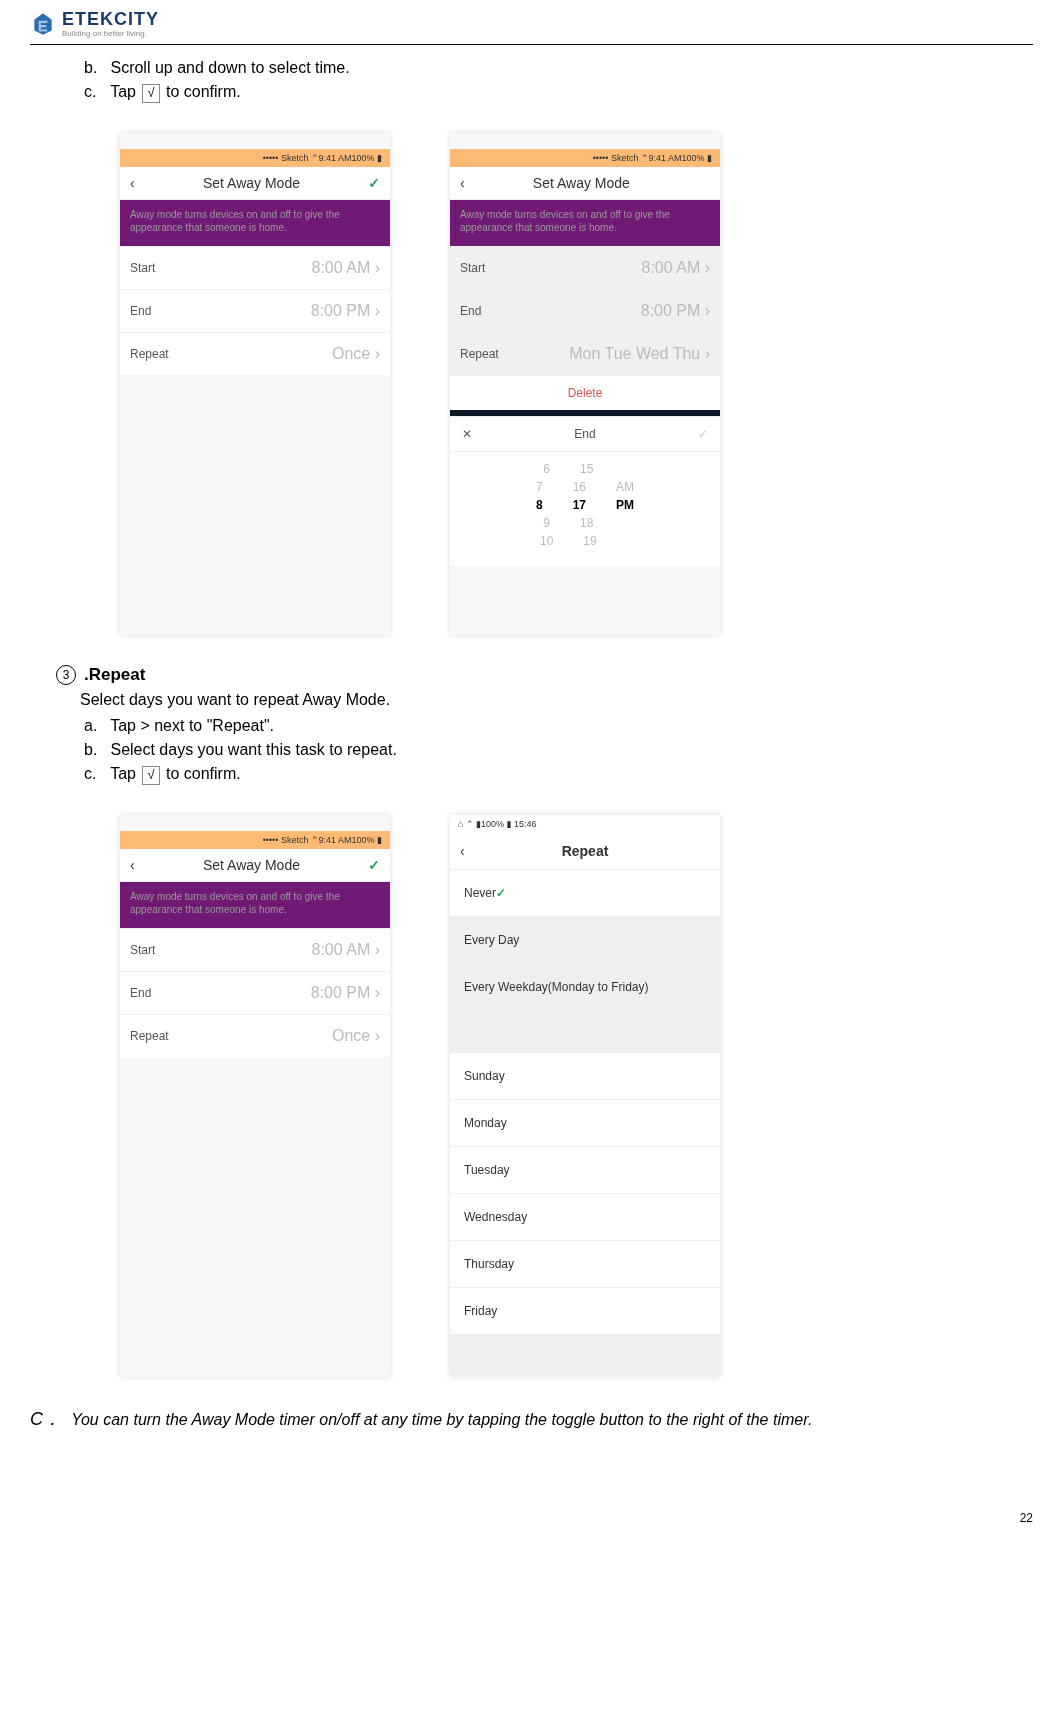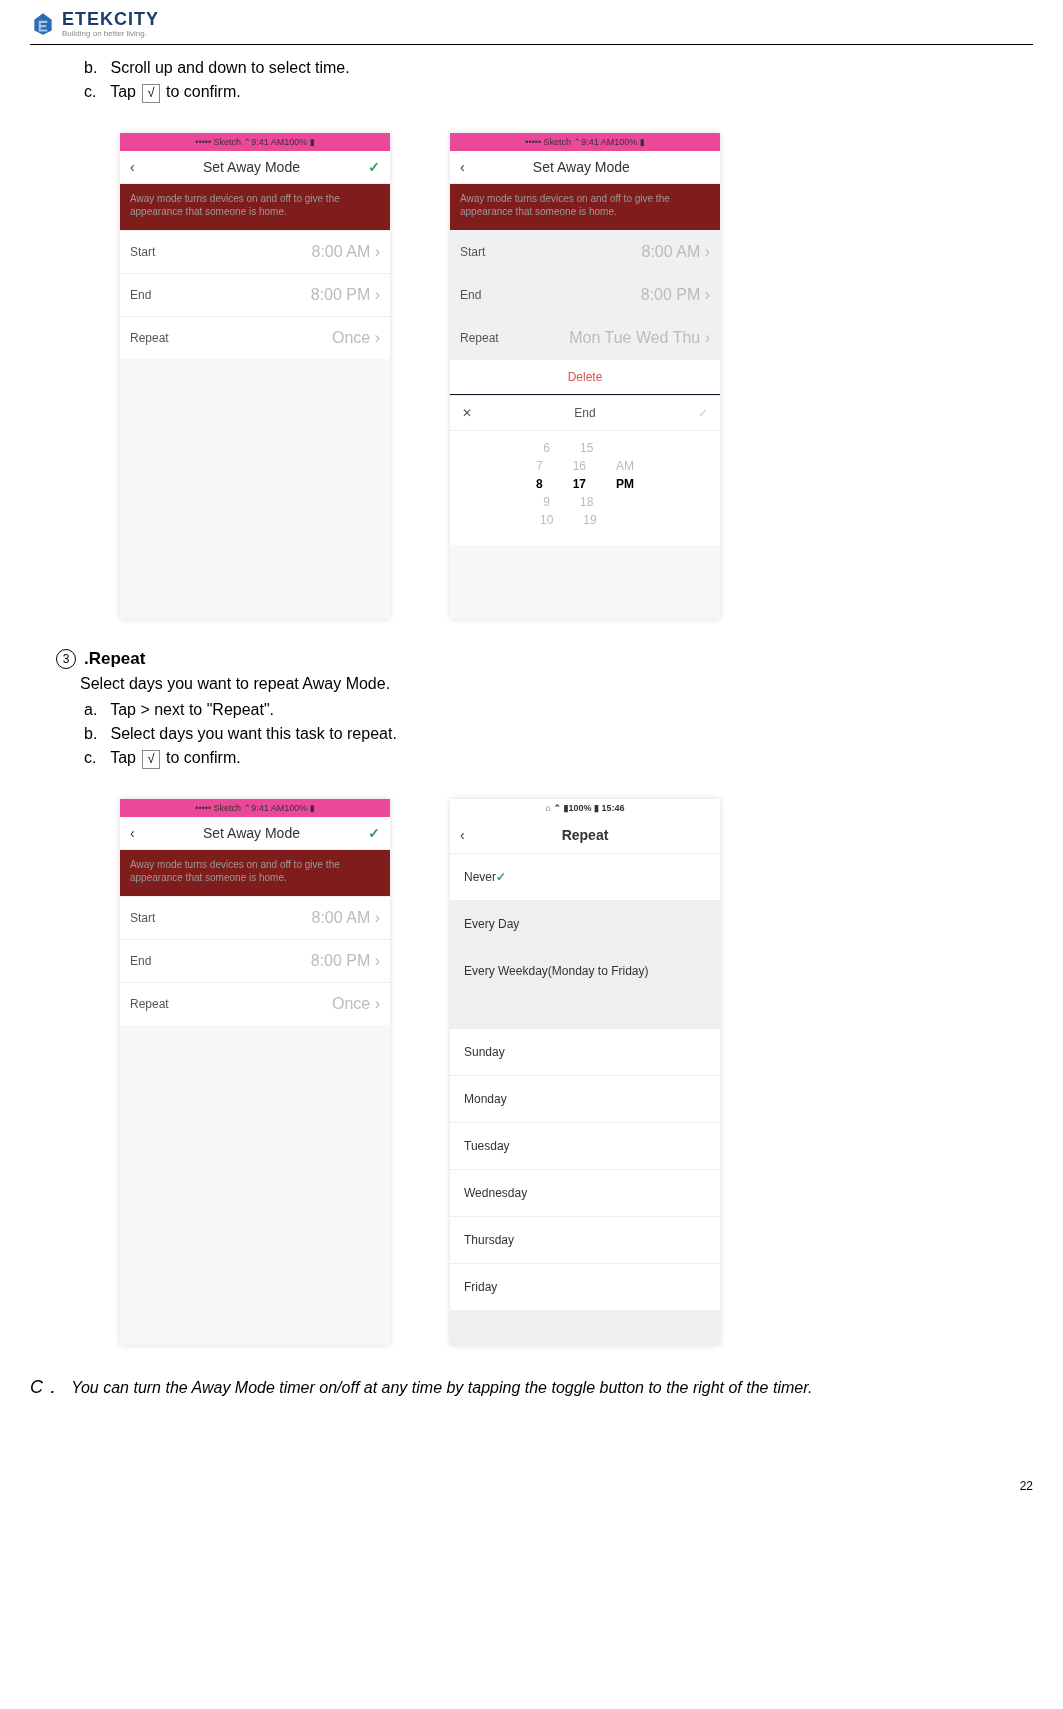--- a/index.html
+++ b/index.html
@@ -10,38 +10,38 @@
     .logo-mark { width: 26px; height: 26px; }
     .logo-text { display: flex; flex-direction: column; line-height: 1; }
     .logo-name { font-weight: 700; font-size: 18px; letter-spacing: 1px; color: #1a3c6a; }
     .logo-tag { font-size: 8px; color: #888; margin-top: 2px; }
     .content { padding-left: 50px; }
     .step-line { font-size: 16px; margin-bottom: 6px; padding-left: 4px; }
     .step-letter { display: inline-block; width: 22px; }
     .check-box { display: inline-block; border: 1px solid #888; padding: 0 4px; font-size: 13px; line-height: 1.3; margin: 0 2px; }
     .shots-row { display: flex; gap: 60px; margin: 30px 0 30px 40px; }
     .phone-shot { width: 270px; box-shadow: 0 0 6px rgba(0,0,0,.15); background: #f7f7f9; font-size: 11px; color: #555; overflow: hidden; }
-    .ps-status { display: flex; justify-content: center; padding: 4px 8px; font-size: 9px; color: #333; background: #ec4899; }
+    .ps-status { display: flex; justify-content: flex-end; padding: 4px 8px; font-size: 9px; color: #333; background: #fdba74; margin-top: 16px; }
     .ps-title { display: flex; align-items: center; justify-content: space-between; padding: 8px 10px; background: #fff; font-size: 14px; color: #333; border-bottom: 1px solid #eee; }
     .ps-title .green { color: #2aa35a; font-weight: 700; }
-    .ps-sub { padding: 8px 10px 12px 10px; font-size: 10px; color: #999; line-height: 1.3; background: #7f1d1d; }
+    .ps-sub { padding: 8px 10px 12px 10px; font-size: 10px; color: #999; line-height: 1.3; background: #701a75; }
     .ps-row { display: flex; justify-content: space-between; align-items: center; padding: 12px 10px; background: #fff; border-top: 1px solid #eee; font-size: 12px; }
     .ps-row .val { color: #bbb; font-size: 16px; }
     .ps-row.dark { background: #f0f0f2; }
-    .ps-delete { text-align: center; color: #d9534f; padding: 10px; background: #fff; border-top: 1px solid #eee; border-bottom: 1px solid #0f172a; font-size: 12px; }
+    .ps-delete { text-align: center; color: #d9534f; padding: 10px; background: #fff; border-top: 1px solid #eee; border-bottom: 6px solid #0f172a; font-size: 12px; }
     .ps-picker-head { display: flex; justify-content: space-between; align-items: center; padding: 10px 12px; background: #fff; border-top: 1px solid #eee; border-bottom: 1px solid #eee; font-size: 12px; }
     .ps-picker { background: #fff; padding: 8px 0 16px 0; text-align: center; font-size: 12px; color: #bbb; }
     .ps-picker .picker-row { display: flex; justify-content: center; gap: 30px; padding: 2px 0; }
     .ps-picker .active { color: #000; font-weight: 600; }
     .ps-fill { background: #f7f7f9; min-height: 180px; }
     .section-head { display: flex; align-items: center; gap: 8px; font-size: 17px; font-weight: 700; margin: 20px 0 6px -24px; }
     .circle-num { width: 20px; height: 20px; border: 1.5px solid #000; border-radius: 50%; display: flex; align-items: center; justify-content: center; font-size: 12px; font-weight: 400; }
     .sub-text { font-size: 16px; margin-bottom: 8px; }
     .phone-shot2 { width: 270px; box-shadow: 0 0 6px rgba(0,0,0,.15); background: #fff; font-size: 12px; color: #333; overflow: hidden; display: flex; flex-direction: column; }
-    .ps2-status { display: flex; justify-content: center; gap: 4px; padding: 4px 8px; font-size: 9px; color: #333; font-weight: bold; }
+    .ps2-status { display: flex; justify-content: flex-start; gap: 4px; padding: 4px 8px; font-size: 9px; color: #333; }
     .ps2-title { display: flex; align-items: center; justify-content: center; position: relative; padding: 10px; font-size: 14px; font-weight: 600; border-bottom: 1px solid #eee; }
     .ps2-title .back { position: absolute; left: 10px; font-weight: 400; }
     .ps2-row { display: flex; align-items: center; padding: 16px 14px; border-bottom: 1px solid #eee; font-size: 12px; }
     .ps2-row.sel .chk { color: #2aa35a; font-weight: 700; }
     .ps2-row.gray { background: #efeff2; }
     .ps2-fill { flex: 1; background: #efeff2; min-height: 30px; }
     .note-c { font-size: 16px; margin: 30px 0 0 -50px; padding-left: 0; font-style: italic; }
     .note-c .c-label { font-size: 18px; margin-right: 6px; }
     .pagenum { text-align: right; font-size: 12px; margin-top: 80px; }
     .chev { color: #ccc; }

